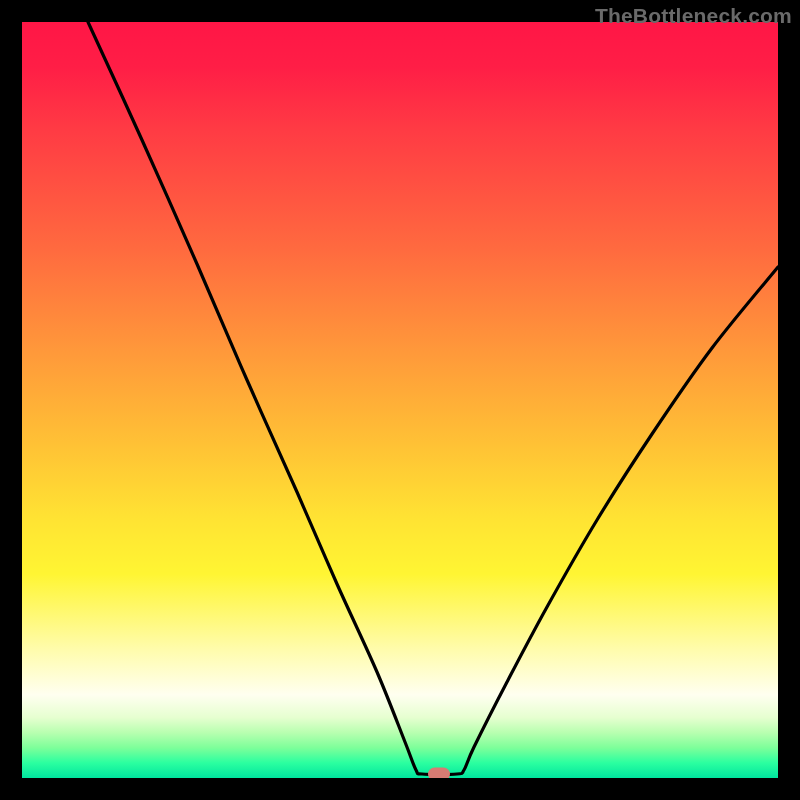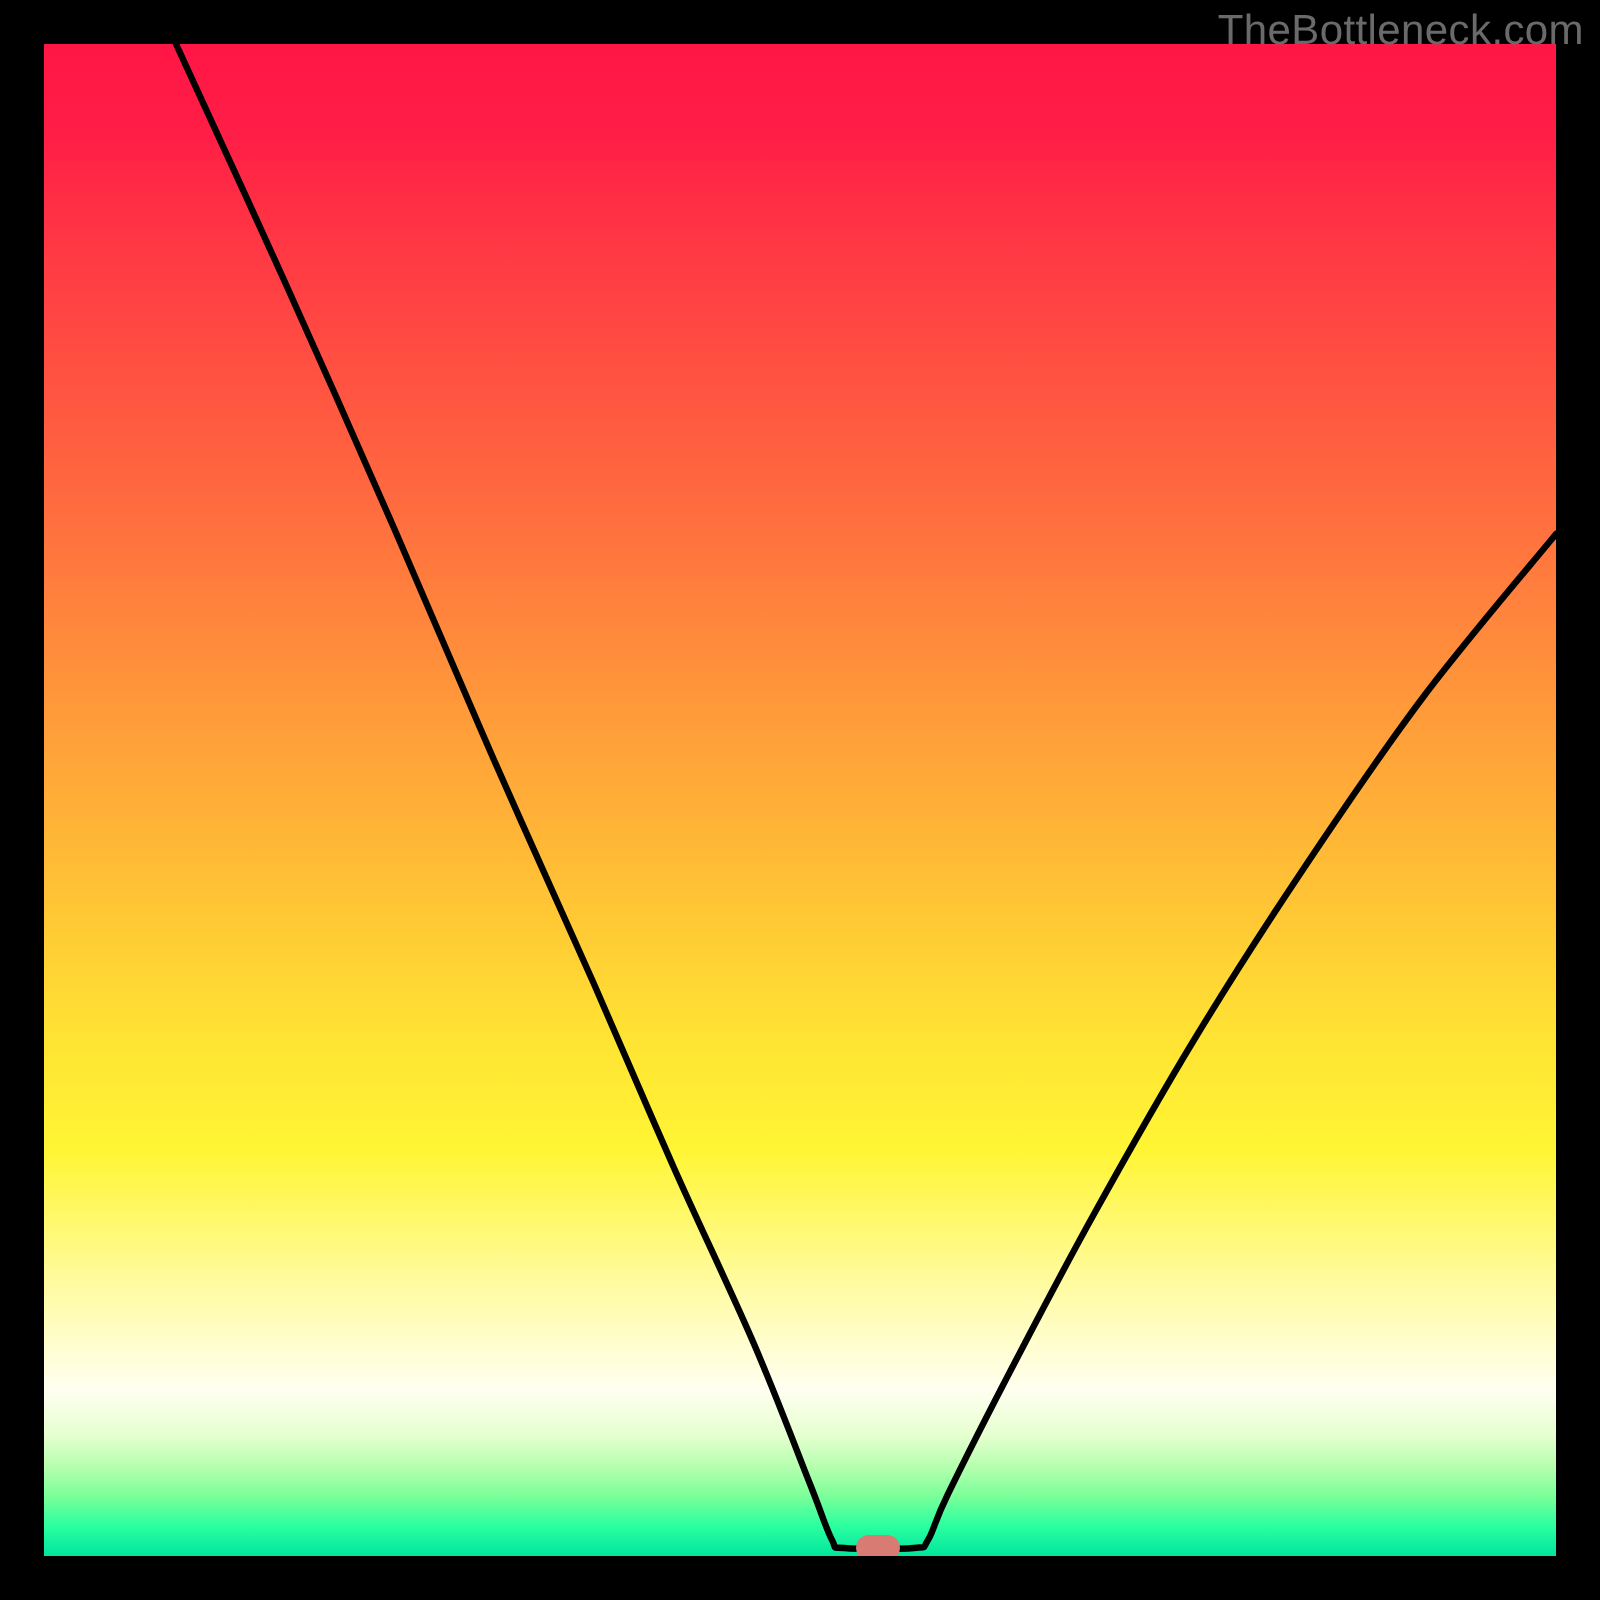--- a/index.html
+++ b/index.html
@@ -66,21 +66,21 @@
     border-radius: 7px;
     background: #d77b73;
     transform: translate(-50%, -50%);
   }
   .watermark {
     position: absolute;
     top: 4px;
     right: 8px;
     color: #6a6a6a;
     font-size: 21px;
-    font-weight: 400;
+    font-weight: 700;
     letter-spacing: 0.2px;
     text-align: right;
     pointer-events: none;
   }
 </style>
 </head>
 <body>
 
 <div class="frame">
 

